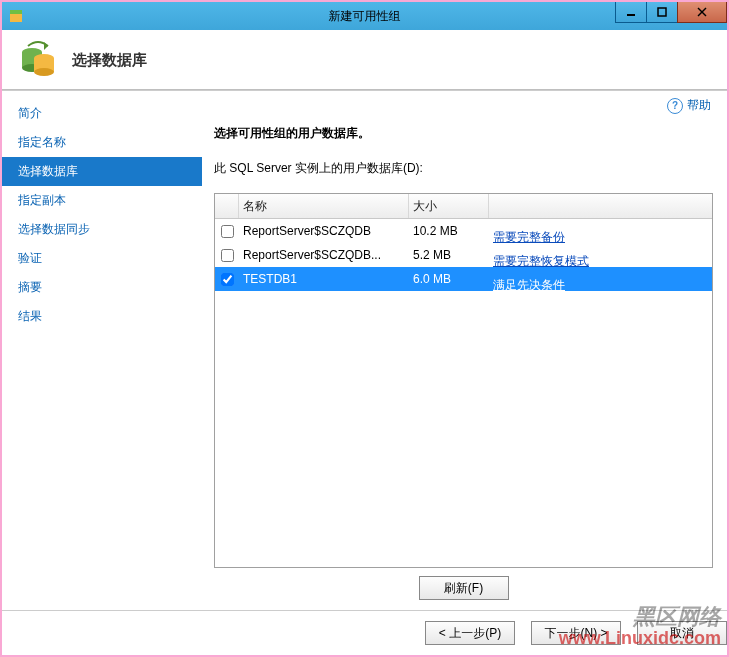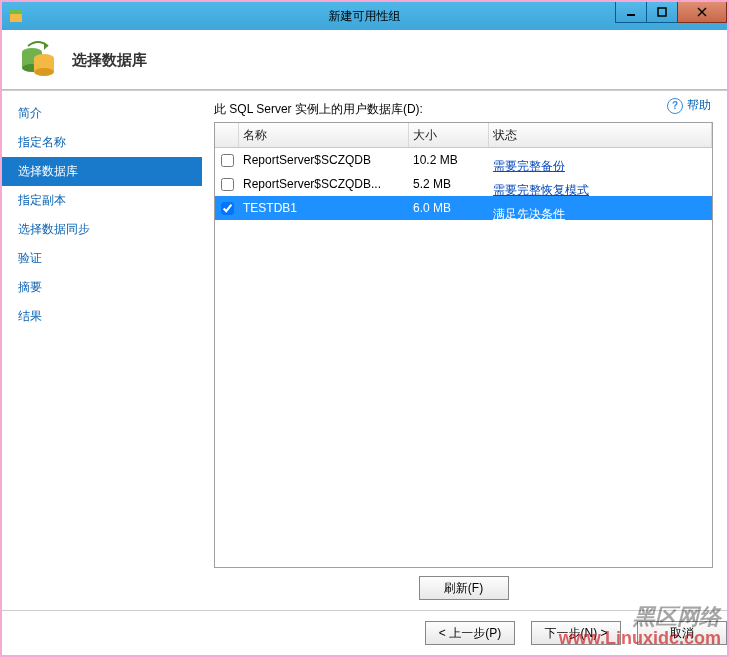--- a/index.html
+++ b/index.html
@@ -131,21 +131,21 @@
     line-height: 14px;
     text-align: center;
     font-weight: bold;
   }
   .instruction {
     font-weight: bold;
     margin-top: 24px;
     margin-bottom: 18px;
   }
   .list-label {
-    margin-bottom: 4px;
+    margin-bottom: 16px;
   }
   .table-wrap {
     flex: 1;
     border: 1px solid #a0a0a0;
     background: #fff;
     overflow: hidden;
     display: flex;
     flex-direction: column;
   }
   .thead, .trow {
@@ -295,28 +295,28 @@
       <div class="nav-item">摘要</div>
       <div class="nav-item">结果</div>
     </div>
 
     <div class="main">
       <div class="help-link">
         <span class="q">?</span>
         <span>帮助</span>
       </div>
 
+      <div class="instruction">选择可用性组的用户数据库。</div>
       <div class="list-label">此 SQL Server 实例上的用户数据库(D):</div>
 
       <div class="table-wrap">
         <div class="thead">
           <div class="cell col-chk"></div>
           <div class="cell col-name">名称</div>
           <div class="cell col-size">大小</div>
-          <div class="cell col-status">状态</div>
         </div>
 
         <div class="trow">
           <div class="cell col-chk">
               <input type="checkbox" style="">
             </div>
           <div class="cell col-name">ReportServer$SCZQDB</div>
           <div class="cell col-size">10.2 MB</div>
           <div class="cell col-status">
               <span class="link">需要完整备份</span>

